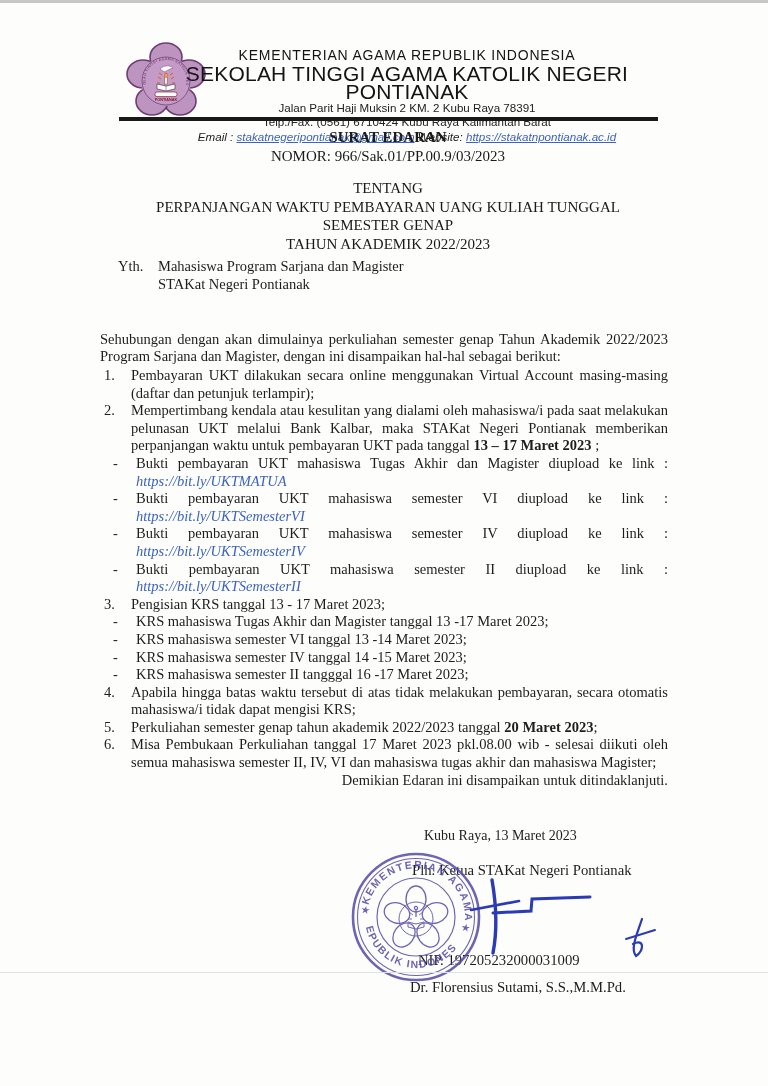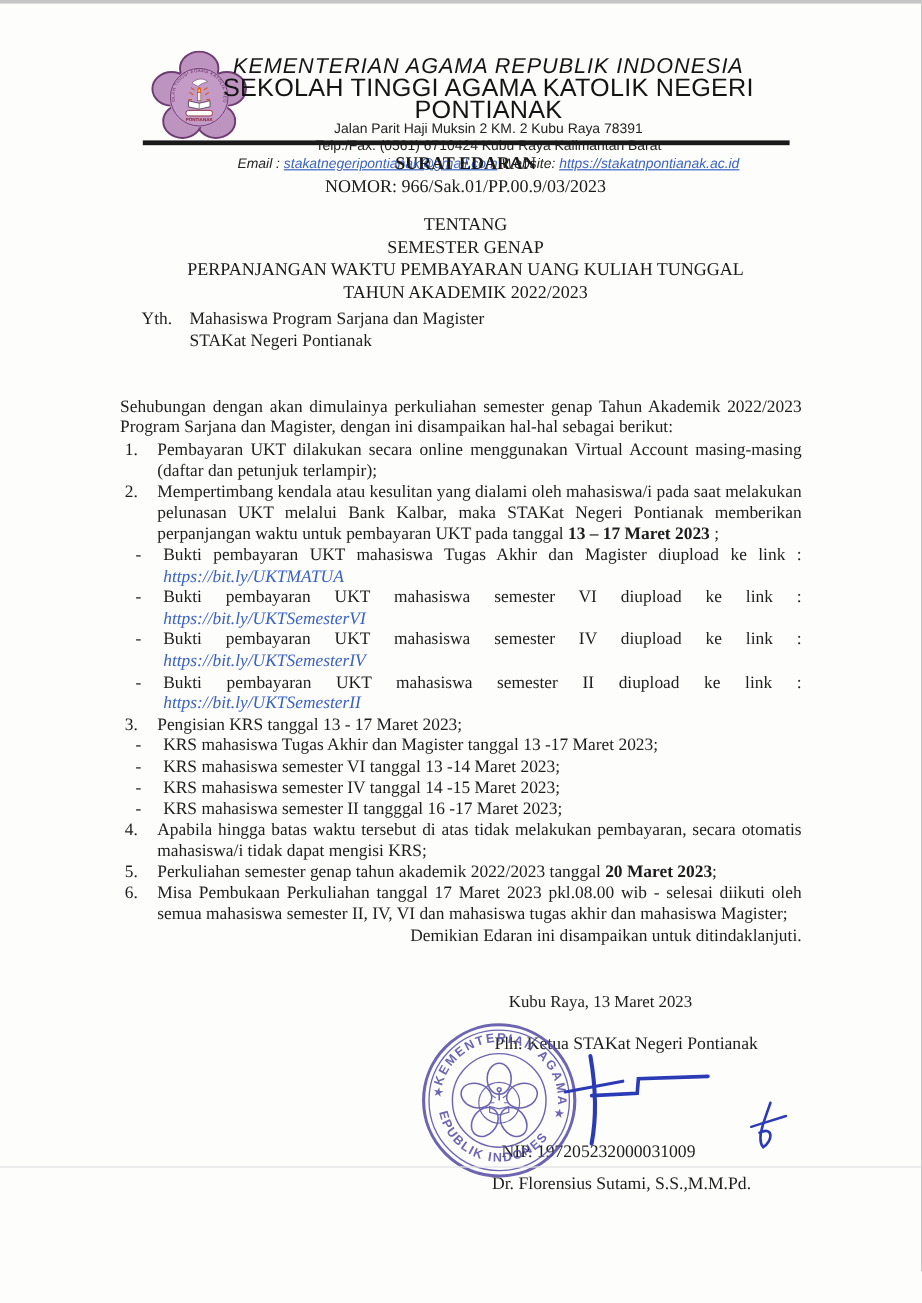--- a/index.html
+++ b/index.html
@@ -10,21 +10,21 @@
   }
   .scan-top{position:absolute;top:0;left:0;right:0;height:3px;background:#c7c7c7;}
   .scan-fold{position:absolute;top:972px;left:0;right:0;height:1px;background:#e2e2e2;}
 
   
   .lh-logo{position:absolute;left:117px;top:42px;width:98px;height:76px;}
   .lh-text{
     position:absolute;left:150px;right:104px;top:45px;text-align:center;
     font-family:"Liberation Sans","DejaVu Sans",sans-serif;color:#141414;
   }
-  .lh-ministry{font-size:18px;letter-spacing:.8px;line-height:20px;font-style:italic;}
+  .lh-ministry{font-size:14px;letter-spacing:.8px;line-height:20px;}
   .lh-inst{font-size:21px;letter-spacing:.2px;line-height:18px;}
   .lh-addr,.lh-phone{font-size:11.6px;line-height:14px;color:#222;}
   .lh-contact{font-size:11.6px;line-height:15px;font-style:italic;color:#222;}
   .lh-link{color:#3a62c2;text-decoration:underline;font-style:italic;}
   .lh-rule{position:absolute;left:119px;right:110px;top:117px;height:4px;background:#191919;}
 
   
   .titleblock{
     position:absolute;left:100px;right:92px;top:128px;text-align:center;
     font-size:15px;line-height:18.5px;color:#1a1a1a;
@@ -119,22 +119,22 @@
       <span class="lh-link">https://stakatnpontianak.ac.id</span>
     </div>
   </div>
   <div class="lh-rule"></div>
 
   <div class="titleblock">
     <div class="t-bold">SURAT EDARAN</div>
     <div>NOMOR: 966/Sak.01/PP.00.9/03/2023</div>
     <div class="t-gap"></div>
     <div>TENTANG</div>
+    <div>PERPANJANGAN WAKTU PEMBAYARAN UANG KULIAH TUNGGAL</div>
     <div>SEMESTER GENAP</div>
-    <div>PERPANJANGAN WAKTU PEMBAYARAN UANG KULIAH TUNGGAL</div>
     <div>TAHUN AKADEMIK 2022/2023</div>
   </div>
 
   <div class="content">
     <div class="recipient">
       <div class="rcp-row">
         <span class="rcp-label">Yth.</span>
         <span class="rcp-lines">Mahasiswa Program Sarjana dan Magister</span>
       </div>
       <div class="rcp-row">

